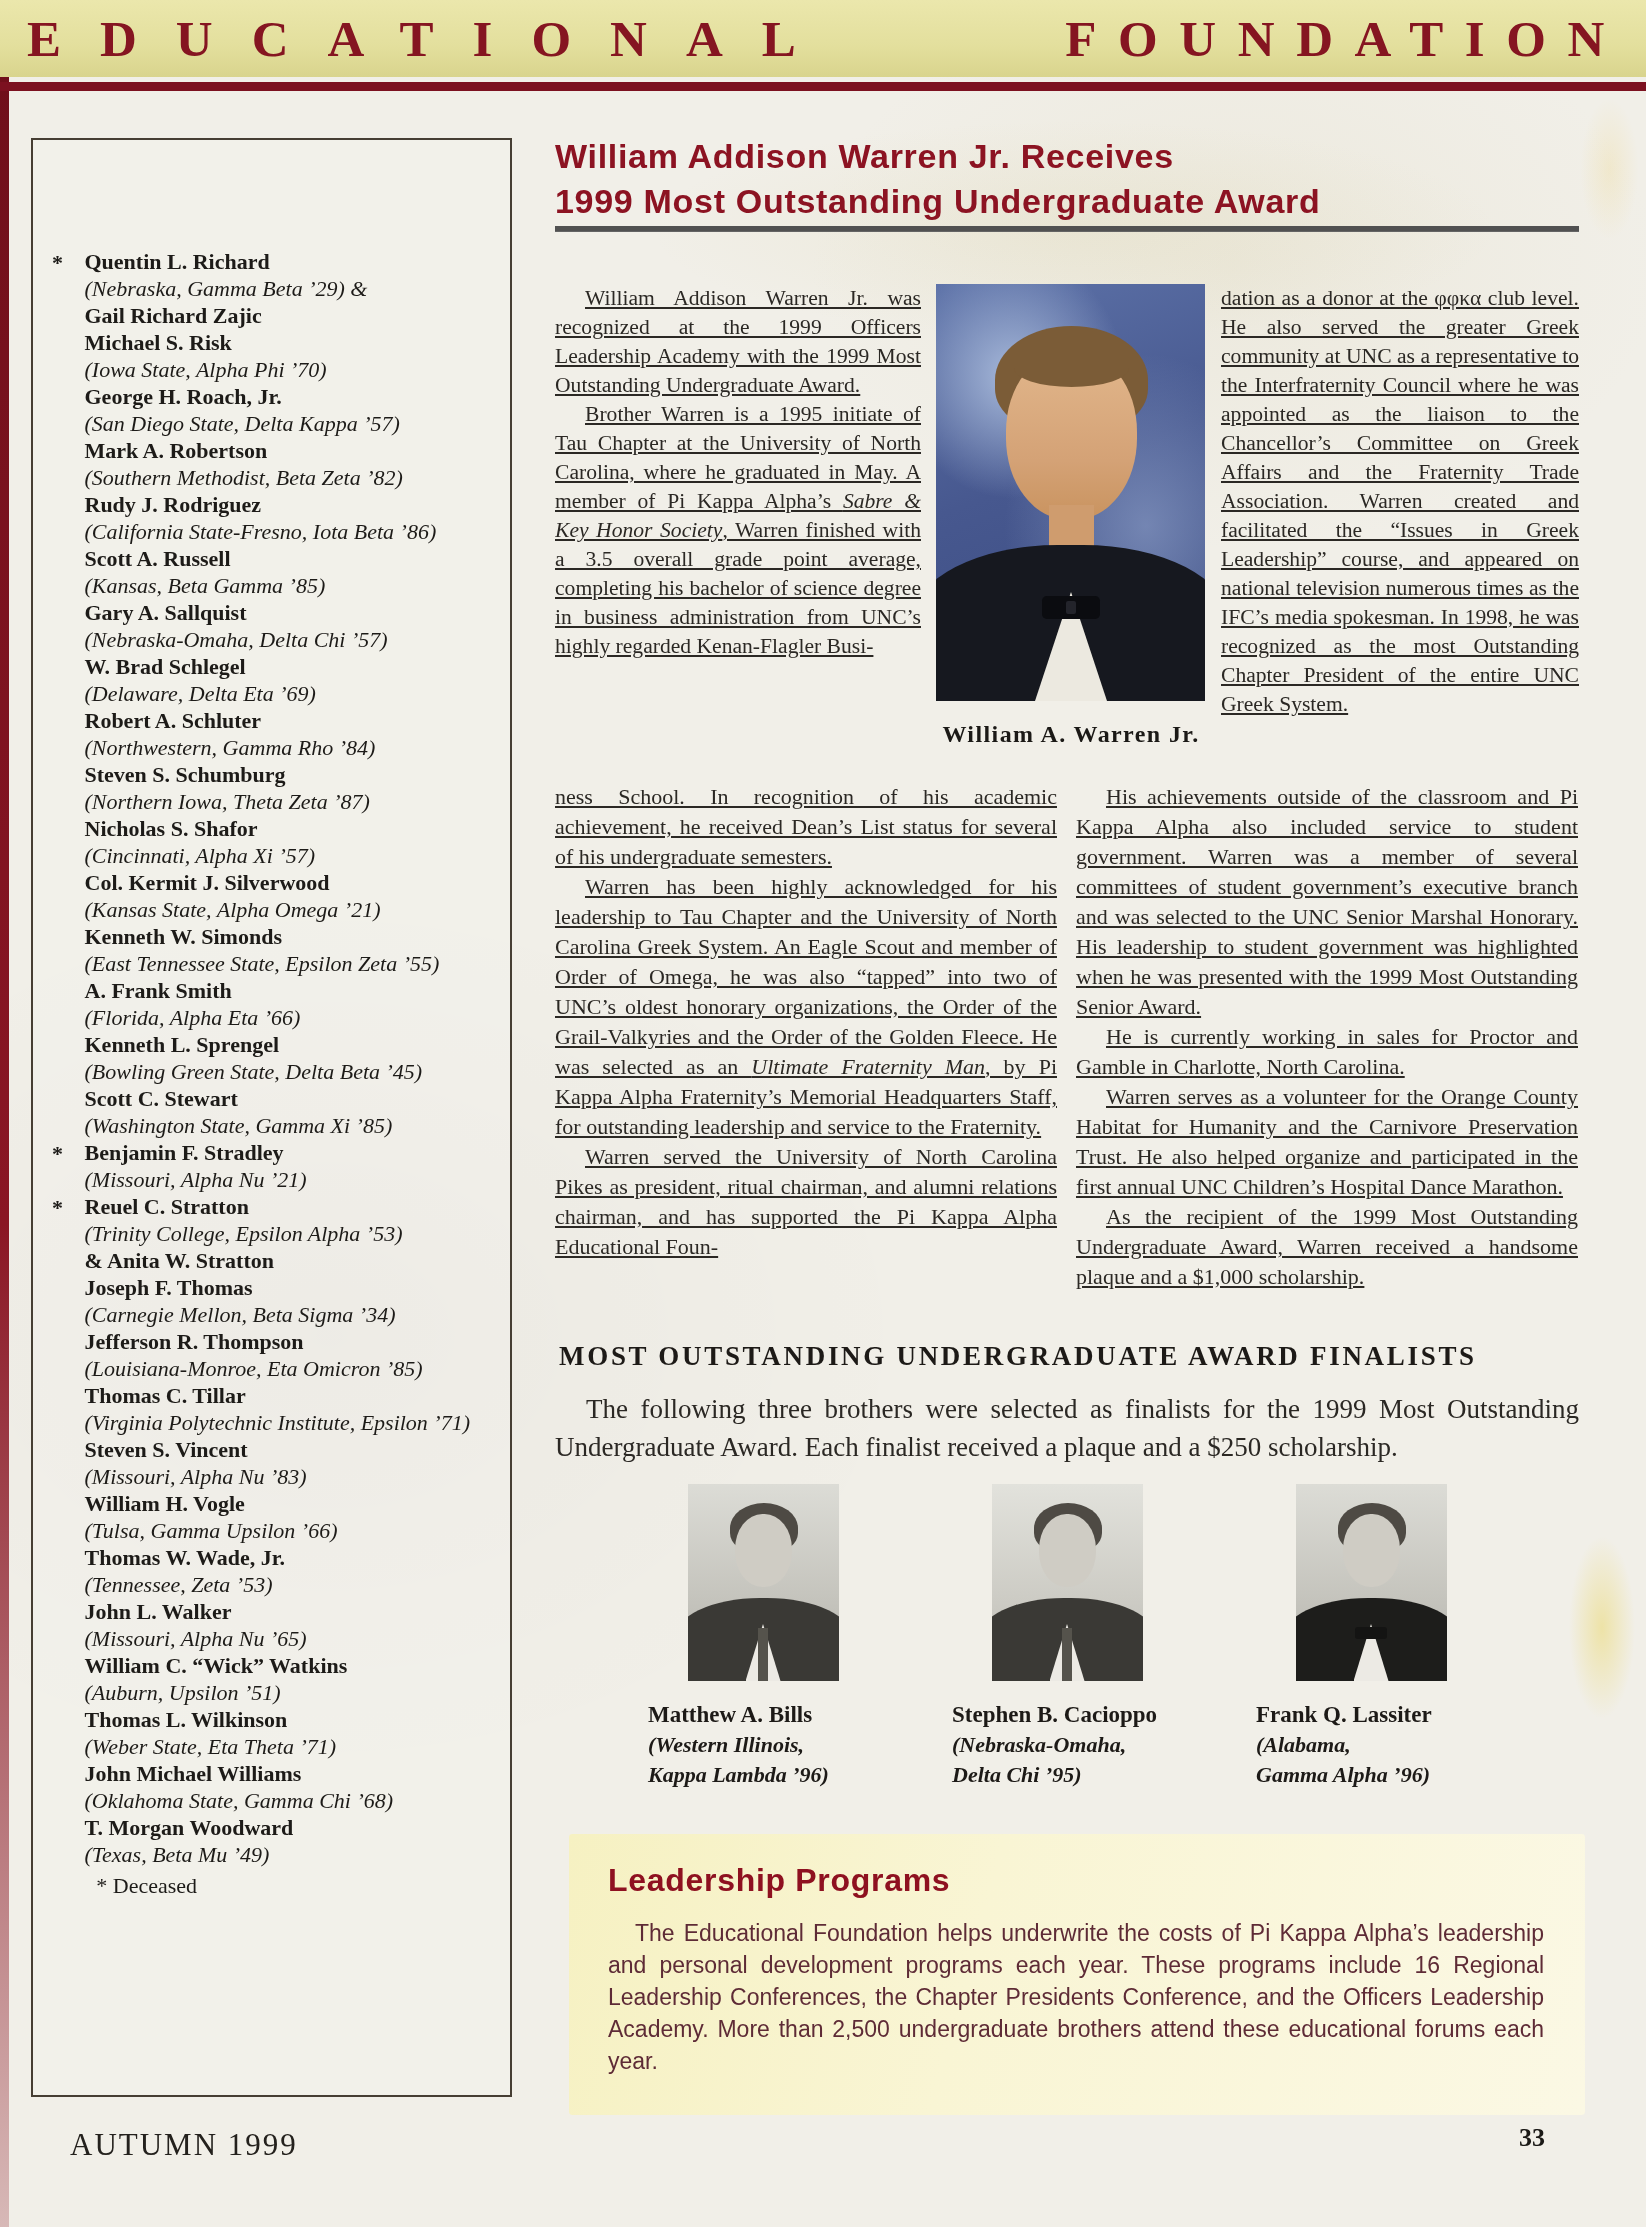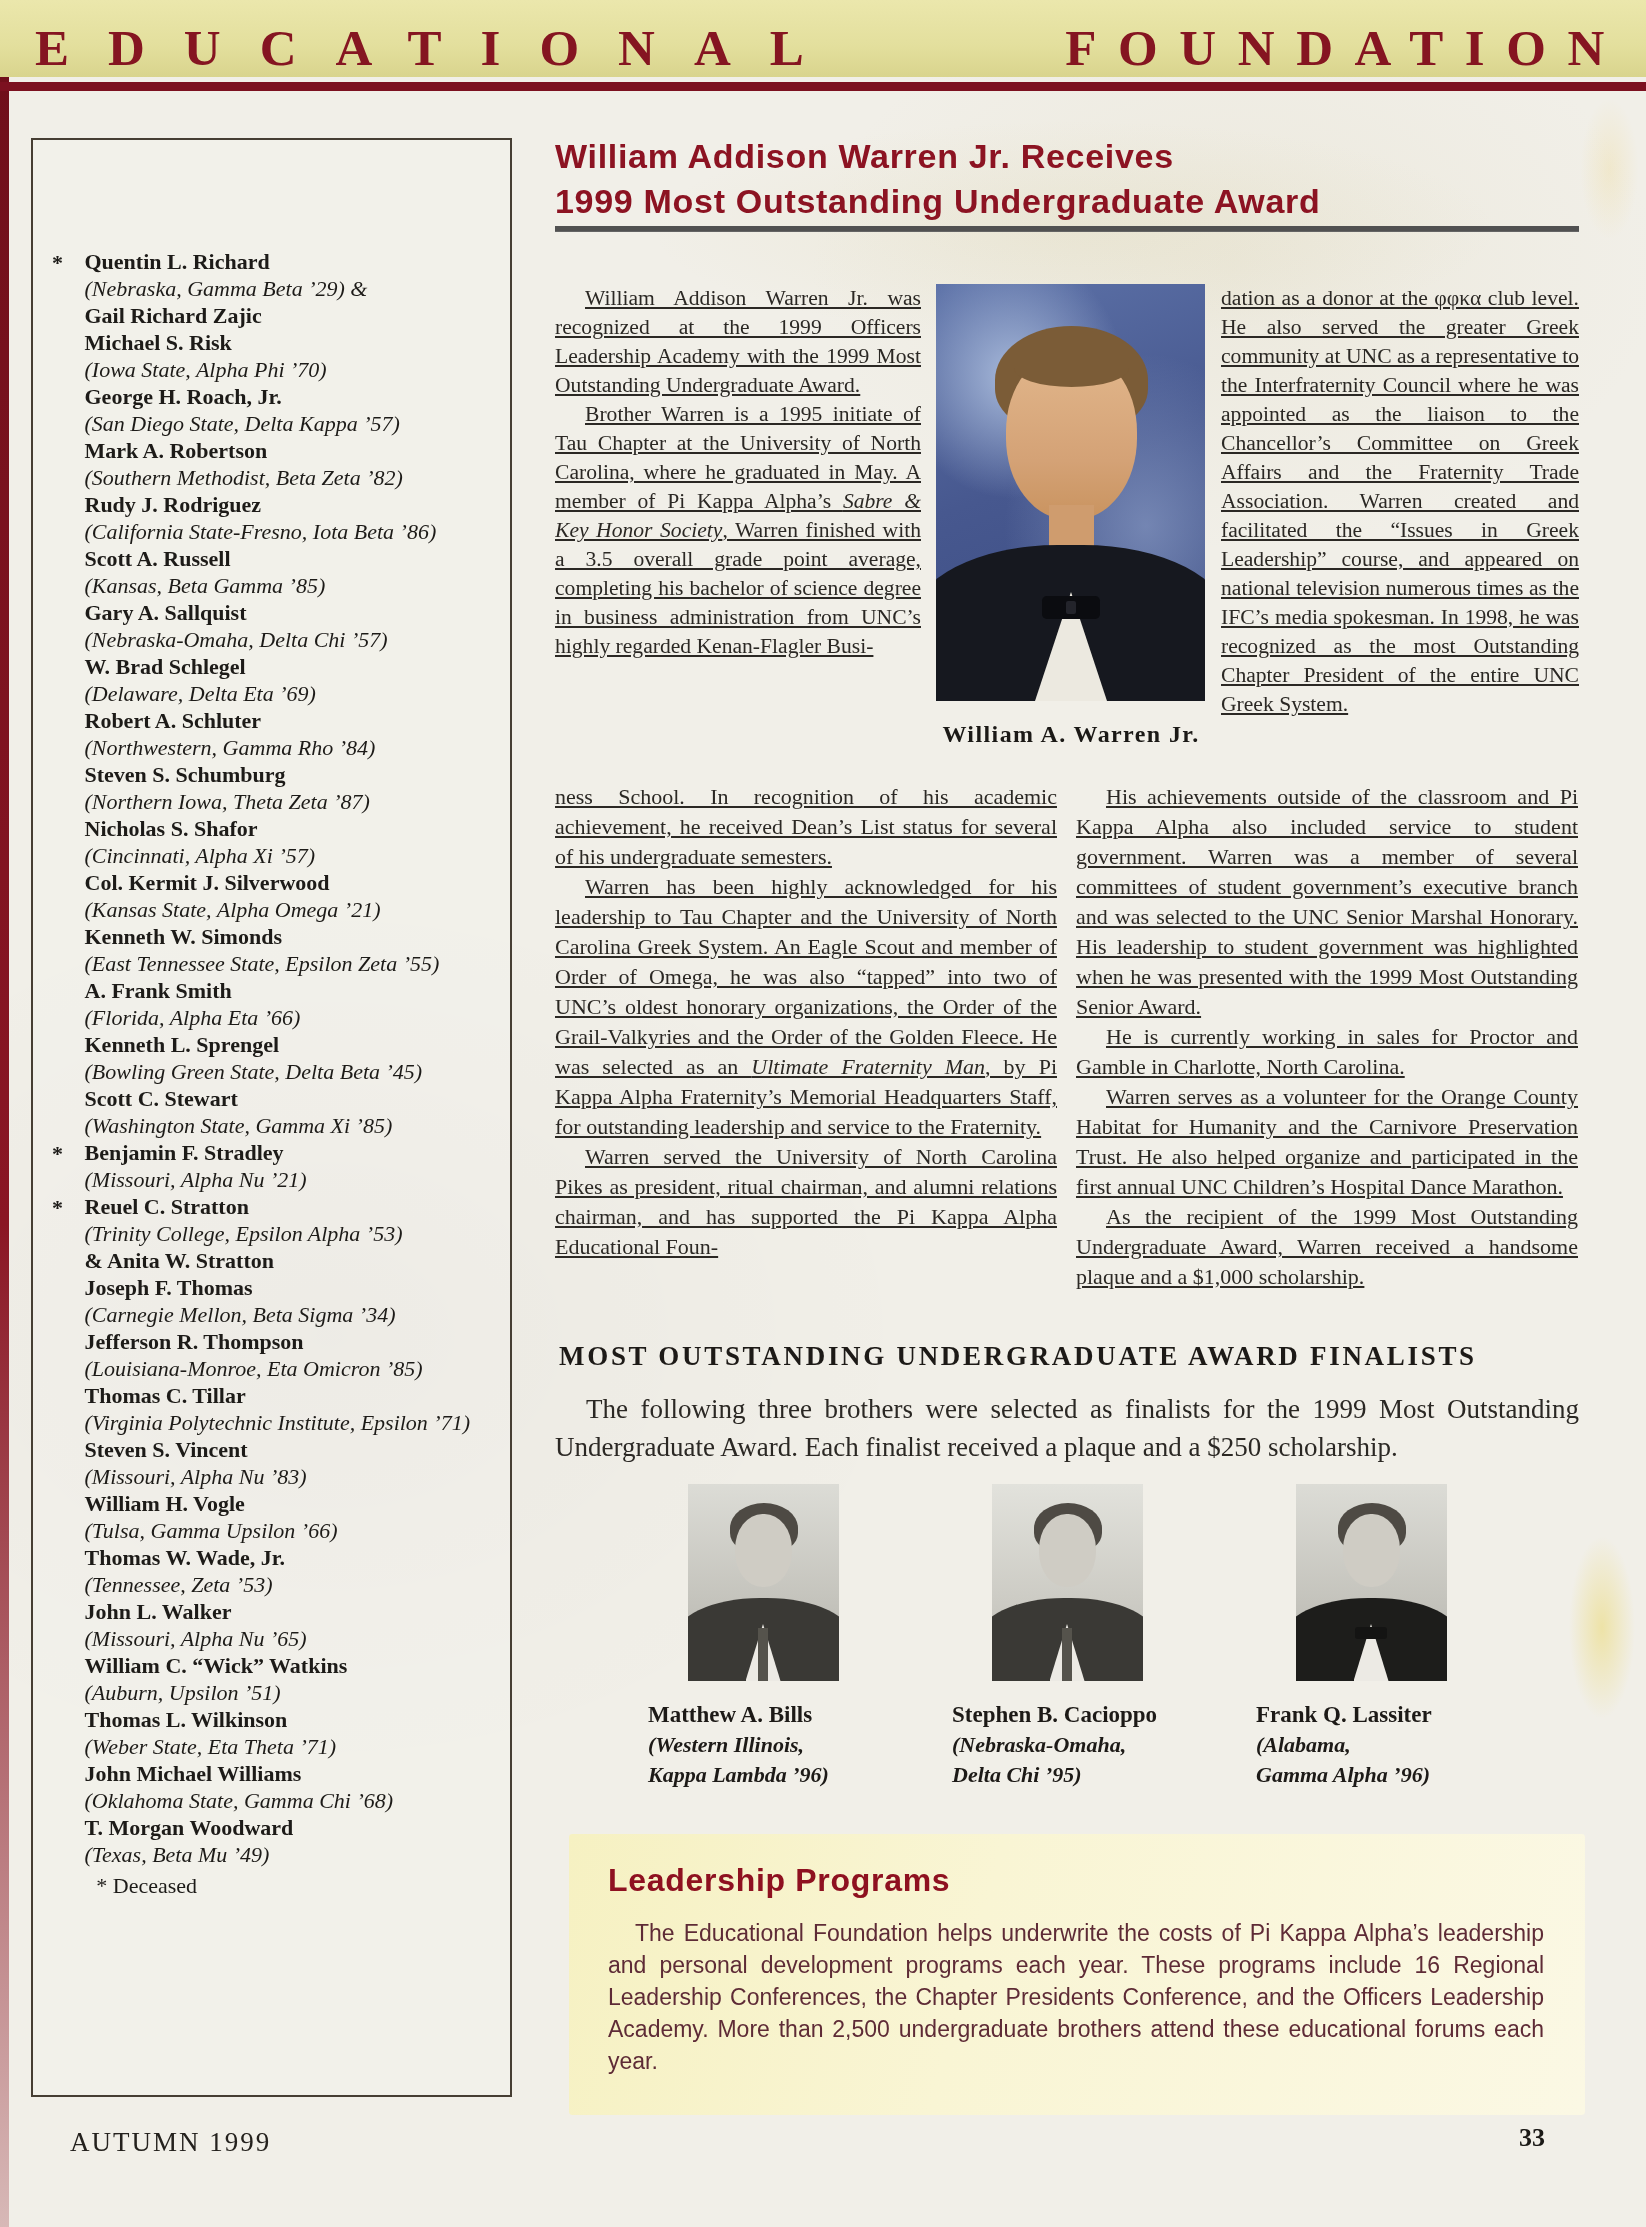--- a/index.html
+++ b/index.html
@@ -9,21 +9,21 @@
     #f1efe8;
     overflow:hidden;font-family:"Liberation Serif",serif;}
 
   
   .left-strip{position:absolute;left:0;top:0;width:8.8px;height:2227px;
     background:linear-gradient(180deg,#6e0f1a 0%,#8a1624 55%,rgba(138,22,36,0.25) 100%);}
 
   
   .banner{position:absolute;left:0;top:0;width:1646px;height:77px;box-sizing:border-box;
     background:linear-gradient(180deg,#ebe7ac 0%,#e3df9d 60%,#d9d48d 100%);
-    display:flex;align-items:flex-end;justify-content:space-between;padding:0 20px 0 35px;}
+    display:flex;align-items:center;justify-content:space-between;padding:0 20px 0 27px;}
   .banner .w1{font:bold 51px "Liberation Serif",serif;color:#851521;letter-spacing:39px;white-space:nowrap;}
   .banner .w2{font:bold 51px "Liberation Serif",serif;color:#851521;letter-spacing:21.6px;white-space:nowrap;}
   .banner-rule{position:absolute;left:0;top:82px;width:1646px;height:8.8px;background:#7c1120;}
 
   
   .ghost1{position:absolute;left:574px;top:101px;width:999px;height:257px;
     background:radial-gradient(closest-side,rgba(198,184,110,0.12),rgba(198,184,110,0) 85%);}
   .ghost2{position:absolute;left:1558px;top:1506px;width:88px;height:243px;
     background:radial-gradient(closest-side,rgba(232,208,70,0.40),rgba(232,208,70,0) 75%);}
   .ghost3{position:absolute;left:1573px;top:81px;width:73px;height:176px;
@@ -97,21 +97,21 @@
 
   
   .leader-box{position:absolute;left:569px;top:1834px;width:1016px;height:281px;box-sizing:border-box;
     background:linear-gradient(105deg,#f6f1c2 0%,#f9f5d4 40%,#fbf8e4 100%);
     border-radius:3.4px;padding:28px 41px 0 39px;}
   .leader-heading{font-family:"Liberation Sans",sans-serif;font-weight:bold;font-size:32px;color:#8e1120;letter-spacing:0.7px;}
   .leader-body{margin-top:17.6px;font-family:"Liberation Sans",sans-serif;font-size:23px;line-height:32px;
     color:#5e2b36;text-align:justify;text-indent:27px;}
 
   
-  .footer-issue{position:absolute;left:70px;top:2127px;font-size:27px;letter-spacing:2px;color:#24211d;}
+  .footer-issue{position:absolute;left:70px;top:2127px;font-size:31px;letter-spacing:2px;color:#24211d;}
   .page-number{position:absolute;left:1519px;top:2123px;font-weight:bold;font-size:26px;color:#1b1916;}
 </style>
 </head>
 <body>
 
 <div class="page">
 
   <div class="left-strip"></div>
 
   <div class="banner">

